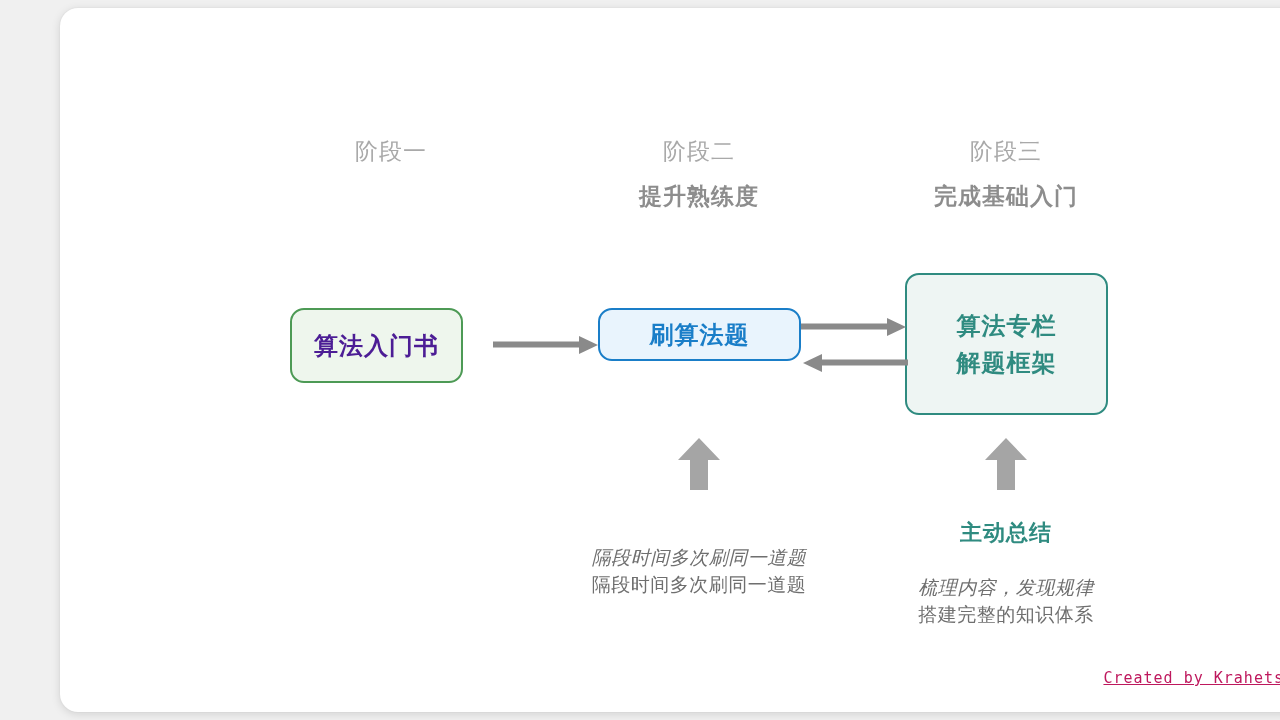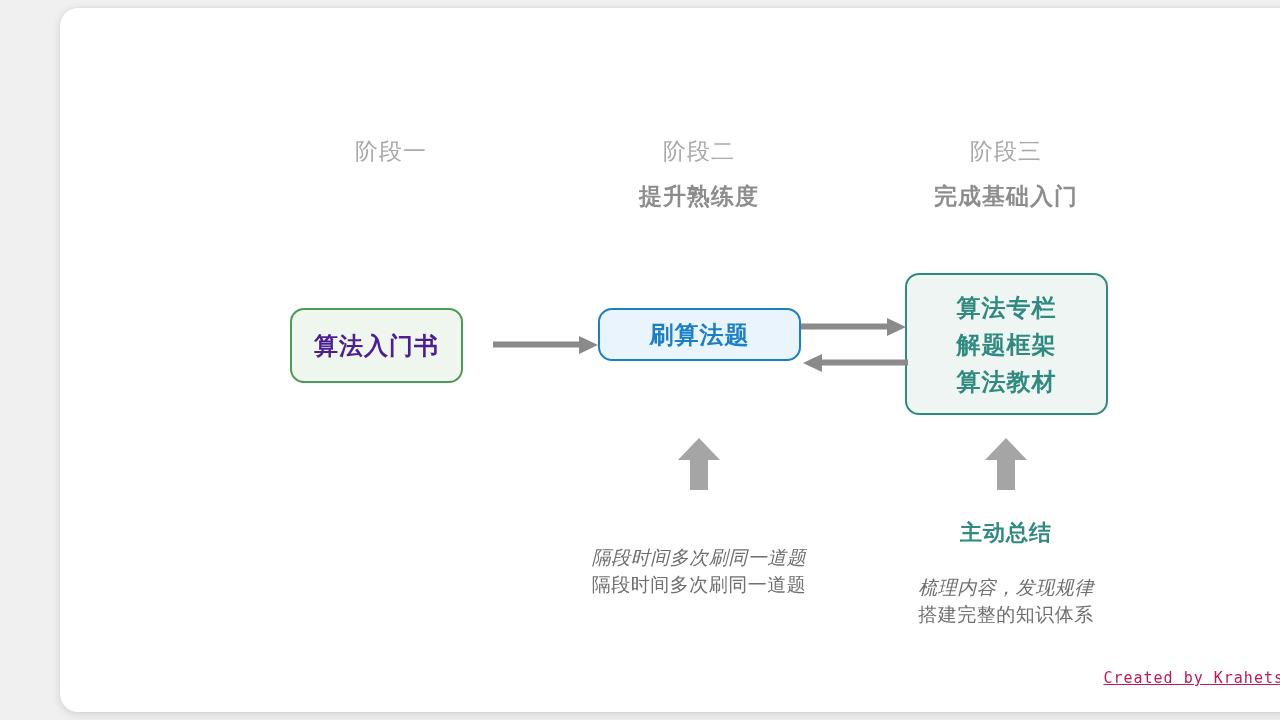--- a/index.html
+++ b/index.html
@@ -172,21 +172,20 @@
       <span class="res-line">算法入门书</span>
     </div>
 
     <div class="node" id="node-practice">
       <span class="res-line">刷算法题</span>
     </div>
 
     <div class="node" id="node-resources">
       <span class="res-line">算法专栏</span>
       <span class="res-line">解题框架</span>
-      <span class="res-line">算法教材</span>
     </div>
 
     <svg class="arrow-svg" id="arrow-book-practice" width="107" height="30" viewBox="0 0 107 30">
       <rect x="0" y="11.5" width="88" height="6" fill="#8a8a8a"></rect>
       <polygon points="86,6 105,15 86,24" fill="#8a8a8a"></polygon>
     </svg>
 
     <svg class="arrow-svg" id="arrow-practice-resources" width="107" height="30" viewBox="0 0 107 30">
       <rect x="0" y="11.5" width="88" height="6" fill="#8a8a8a"></rect>
       <polygon points="86,6 105,15 86,24" fill="#8a8a8a"></polygon>

